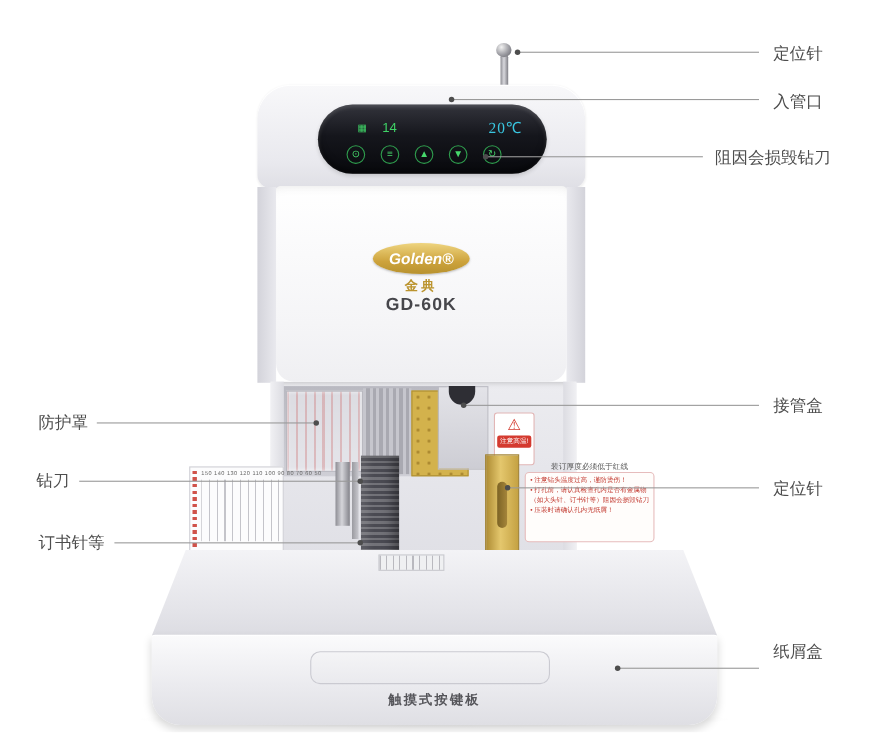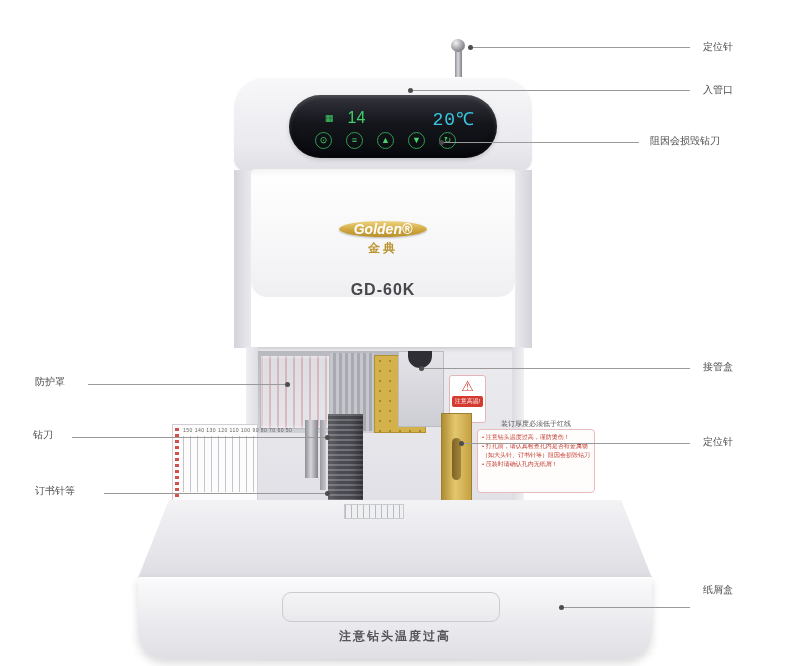--- a/index.html
+++ b/index.html
@@ -1,21 +1,21 @@
 <!DOCTYPE html>
 <html><head>
 <meta charset="utf-8">
 <style>
   html,body{margin:0;padding:0;background:#fff;}
   #stage{position:relative;width:790px;height:666px;background:#ffffff;
          font-family:"Liberation Sans",sans-serif;overflow:hidden;}
   .abs{position:absolute;}
 
   
-  .co-label{position:absolute;font-size:10px;color:#4d4d4d;white-space:nowrap;}
+  .co-label{position:absolute;font-size:15px;color:#4d4d4d;white-space:nowrap;}
   .co-line{position:absolute;height:1px;background:#9a9a9a;}
   .co-dot{position:absolute;width:5px;height:5px;border-radius:50%;background:#4d4d4d;}
 
   .r1-label{left:703px;top:40px}  .r1-line{left:472px;top:47px;width:218px}  .r1-dot{left:468px;top:45px}
   .r2-label{left:703px;top:83px}  .r2-line{left:412px;top:90px;width:278px}  .r2-dot{left:408px;top:88px}
   .r3-label{left:650px;top:134px} .r3-line{left:443px;top:142px;width:196px} .r3-dot{left:439px;top:140px}
   .r4-label{left:703px;top:360px} .r4-line{left:423px;top:368px;width:267px} .r4-dot{left:419px;top:366px}
   .r5-label{left:703px;top:435px} .r5-line{left:463px;top:443px;width:227px} .r5-dot{left:459px;top:441px}
   .r6-label{left:703px;top:583px} .r6-line{left:563px;top:607px;width:127px} .r6-dot{left:559px;top:605px}
   .l1-label{left:35px;top:375px}  .l1-line{left:88px;top:384px;width:200px}  .l1-dot{left:285px;top:382px}
@@ -30,39 +30,39 @@
 
   
   .head-top{left:234px;top:77px;width:298px;height:94px;border-radius:30px 30px 12px 12px;
     background:linear-gradient(180deg,#f8f8fa,#e9e9ee 75%,#dfdfe5);
     box-shadow:inset 0 1px 0 #fff,0 1px 2px rgba(0,0,0,0.06);}
   .panel{left:289px;top:95px;width:208px;height:63px;border-radius:32px;
     background:linear-gradient(180deg,#33343c,#15161c 45%,#08090d);
     box-shadow:inset 0 2px 4px rgba(255,255,255,0.18),inset 0 -3px 6px rgba(0,0,0,0.5),0 2px 4px rgba(0,0,0,0.15);}
   .panel-toprow{position:absolute;left:36px;top:11px;right:22px;display:flex;align-items:center;gap:14px;}
   .ind-glyph{color:#3fd266;font-size:9px;}
-  .ind-num{color:#3fd266;font-size:16px;}
-  .ind-temp{margin-left:auto;color:#39c6e0;font-size:18px;letter-spacing:1px;
-    font-family:Liberation Mono, monospace;}
+  .ind-num{color:#3fd266;font-size:12px;}
+  .ind-temp{margin-left:auto;color:#39c6e0;font-size:14px;letter-spacing:1px;
+    font-family:Liberation Serif, serif;}
   .panel-btnrow{position:absolute;left:26px;bottom:9px;display:flex;gap:14px;}
   .pbtn{width:17px;height:17px;border-radius:50%;border:1px solid #2f9e4e;color:#47d86c;
     font-size:9px;line-height:15px;text-align:center;box-sizing:border-box;}
 
   
-  .face{left:251px;top:169px;width:264px;height:128px;border-radius:4px 4px 16px 16px;
+  .face{left:251px;top:169px;width:264px;height:178px;border-radius:4px 4px 16px 16px;
     background:linear-gradient(180deg,#ffffff,#f5f5f7 70%,#efeff2);
     box-shadow:inset 0 8px 10px -8px rgba(0,0,0,0.10);
     display:flex;flex-direction:column;align-items:center;padding-top:52px;box-sizing:border-box;}
   .side-l{left:234px;top:170px;width:17px;height:178px;background:linear-gradient(90deg,#d3d3da,#e9e9ee);}
   .side-r{left:515px;top:170px;width:17px;height:178px;background:linear-gradient(270deg,#d3d3da,#e9e9ee);}
   .logo-oval{width:88px;height:28px;border-radius:50%;display:flex;align-items:center;justify-content:center;
     background:linear-gradient(180deg,#eed47f,#cda33c 60%,#b8922f);
     color:#fff;font-style:italic;font-weight:700;font-size:14px;box-shadow:0 1px 2px rgba(0,0,0,0.25);}
   .logo-cn{margin-top:3px;color:#bb942f;font-size:12px;letter-spacing:3px;font-weight:700;}
-  .model{margin-top:24px;color:#46464b;font-size:16px;font-weight:700;letter-spacing:1px;}
+  .model{color:#46464b;font-size:16px;font-weight:700;letter-spacing:1px;}
 
   
   .mid{left:246px;top:347px;width:278px;height:160px;
     background:linear-gradient(180deg,#ececf0,#e0e0e6);
     box-shadow:inset 0 4px 6px -4px rgba(0,0,0,0.25);}
   .mid-edge-l{left:246px;top:347px;width:12px;height:160px;background:linear-gradient(90deg,#f0f0f3,#dcdce2);}
   .mid-edge-r{left:512px;top:347px;width:12px;height:160px;background:linear-gradient(270deg,#f0f0f3,#dcdce2);}
   .mech-bg{left:258px;top:351px;width:148px;height:82px;background:linear-gradient(180deg,#b9b9c1,#cfcfd6);}
   .shield{left:260px;top:355px;width:68px;height:72px;border:1px solid #b9b9c0;
     background-color:rgba(248,248,252,0.55);
@@ -187,21 +187,21 @@
   <div class="abs sticker">
     <div class="sticker-line">• 注意钻头温度过高，谨防烫伤！</div>
     <div class="sticker-line">• 打孔前，请认真检查孔内是否有金属物（如大头针、订书针等）阻因会损毁钻刀</div>
     <div class="sticker-line">• 压装时请确认孔内无纸屑！</div>
   </div>
 
   <div class="abs base-top"></div>
   <div class="abs press-plate"></div>
   <div class="abs base-front"></div>
   <div class="abs drawer"></div>
-  <div class="abs base-caption">注意钻头温度过高</div>
+  <div class="abs base-caption">触摸式按键板</div>
 
   <div class="co-label r1-label">定位针</div>
   <div class="co-line r1-line"></div>
   <div class="co-dot r1-dot"></div>
 
   <div class="co-label r2-label">入管口</div>
   <div class="co-line r2-line"></div>
   <div class="co-dot r2-dot"></div>
 
   <div class="co-label r3-label">阻因会损毁钻刀</div>

